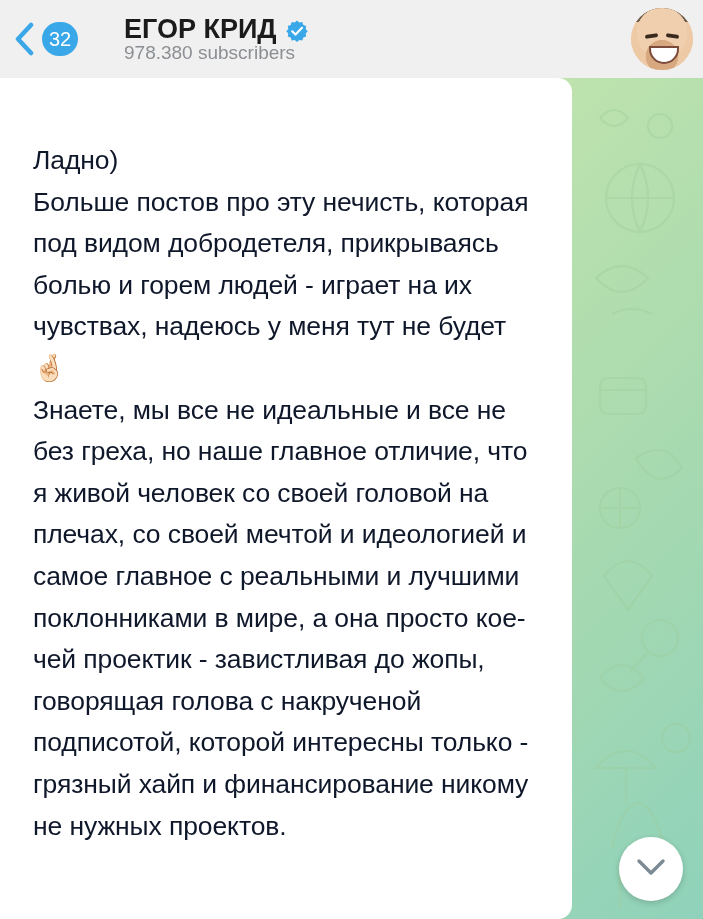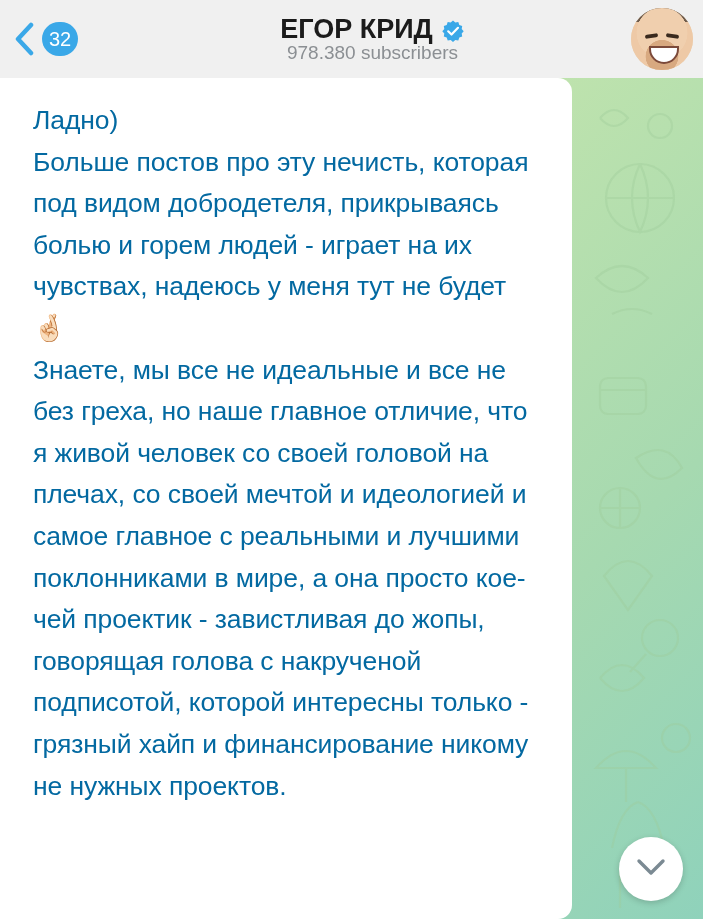--- a/index.html
+++ b/index.html
@@ -50,21 +50,20 @@
     display: flex;
     align-items: center;
     justify-content: center;
     font-size: 20px;
     font-weight: 500;
     padding: 0 7px;
     box-sizing: border-box;
   }
   .title-block {
     flex: 1 1 auto;
-    text-align: center;
     line-height: 1.05;
     padding-right: 10px;
   }
   .channel-title {
     font-size: 27px;
     font-weight: bold;
     color: #1b1b1b;
     display: inline-flex;
     align-items: center;
     justify-content: center;
@@ -144,24 +143,25 @@
     min-height: 841px;
     background: #ffffff;
     border-radius: 0 14px 14px 0;
     box-sizing: border-box;
     padding: 22px 26px 18px 33px;
     z-index: 10;
   }
   .msg-text {
     font-size: 26.5px;
     line-height: 1.57;
-    color: #0369a1;
+    color: #0f172a;
     white-space: pre-wrap;
     word-wrap: break-word;
     letter-spacing: -0.1px;
+    margin-top: 40px;
   }
 
   
   .scroll-down {
     position: absolute;
     right: 20px;
     bottom: 18px;
     width: 64px;
     height: 64px;
     border-radius: 50%;

